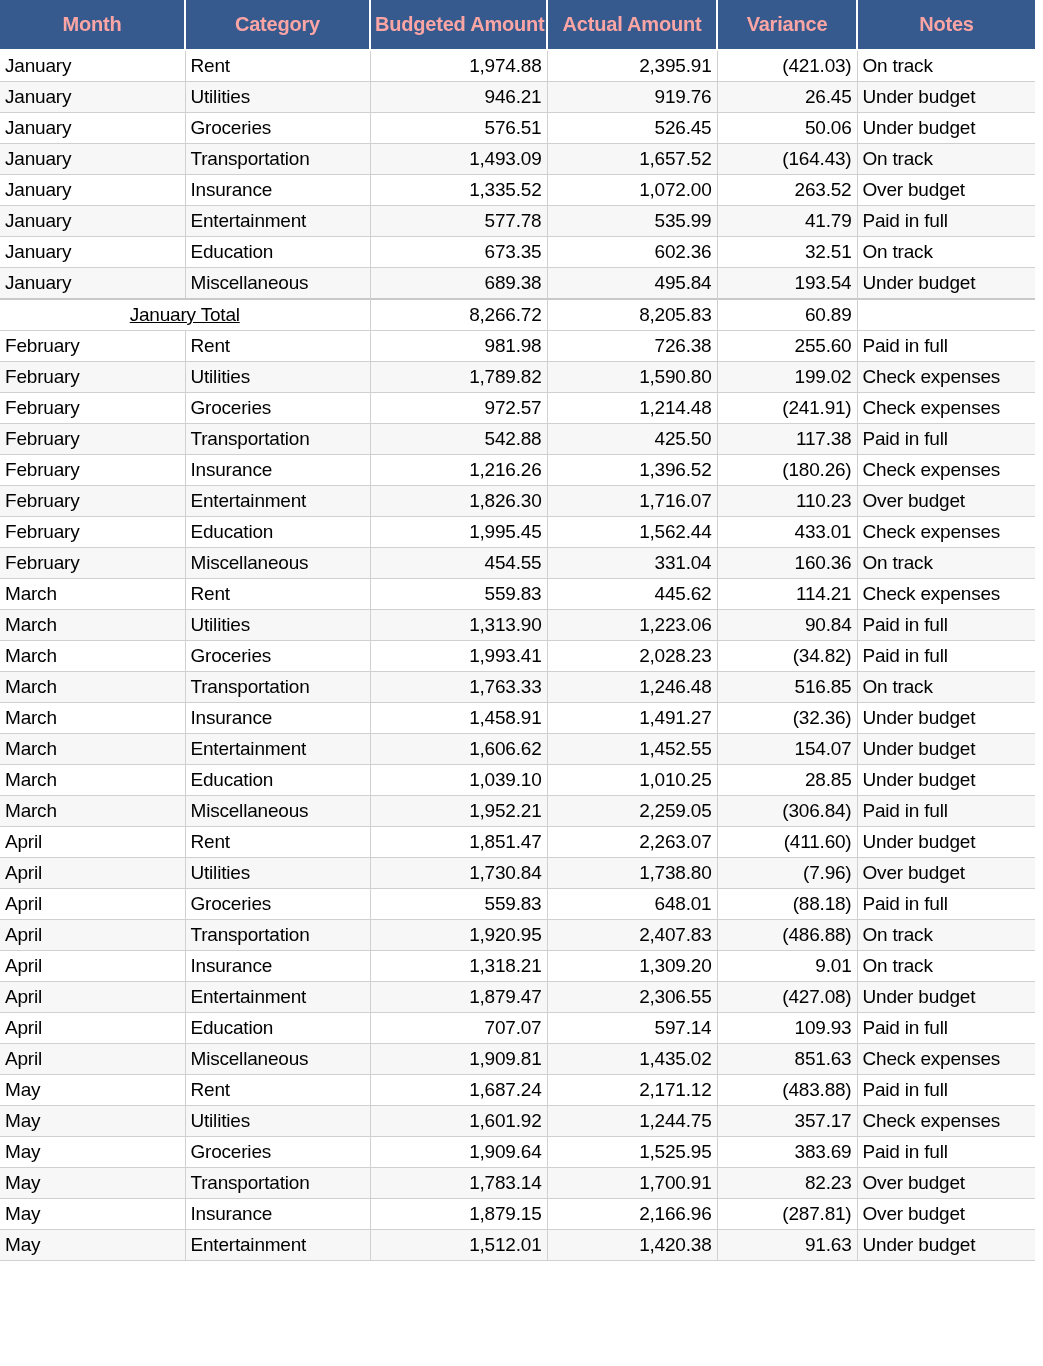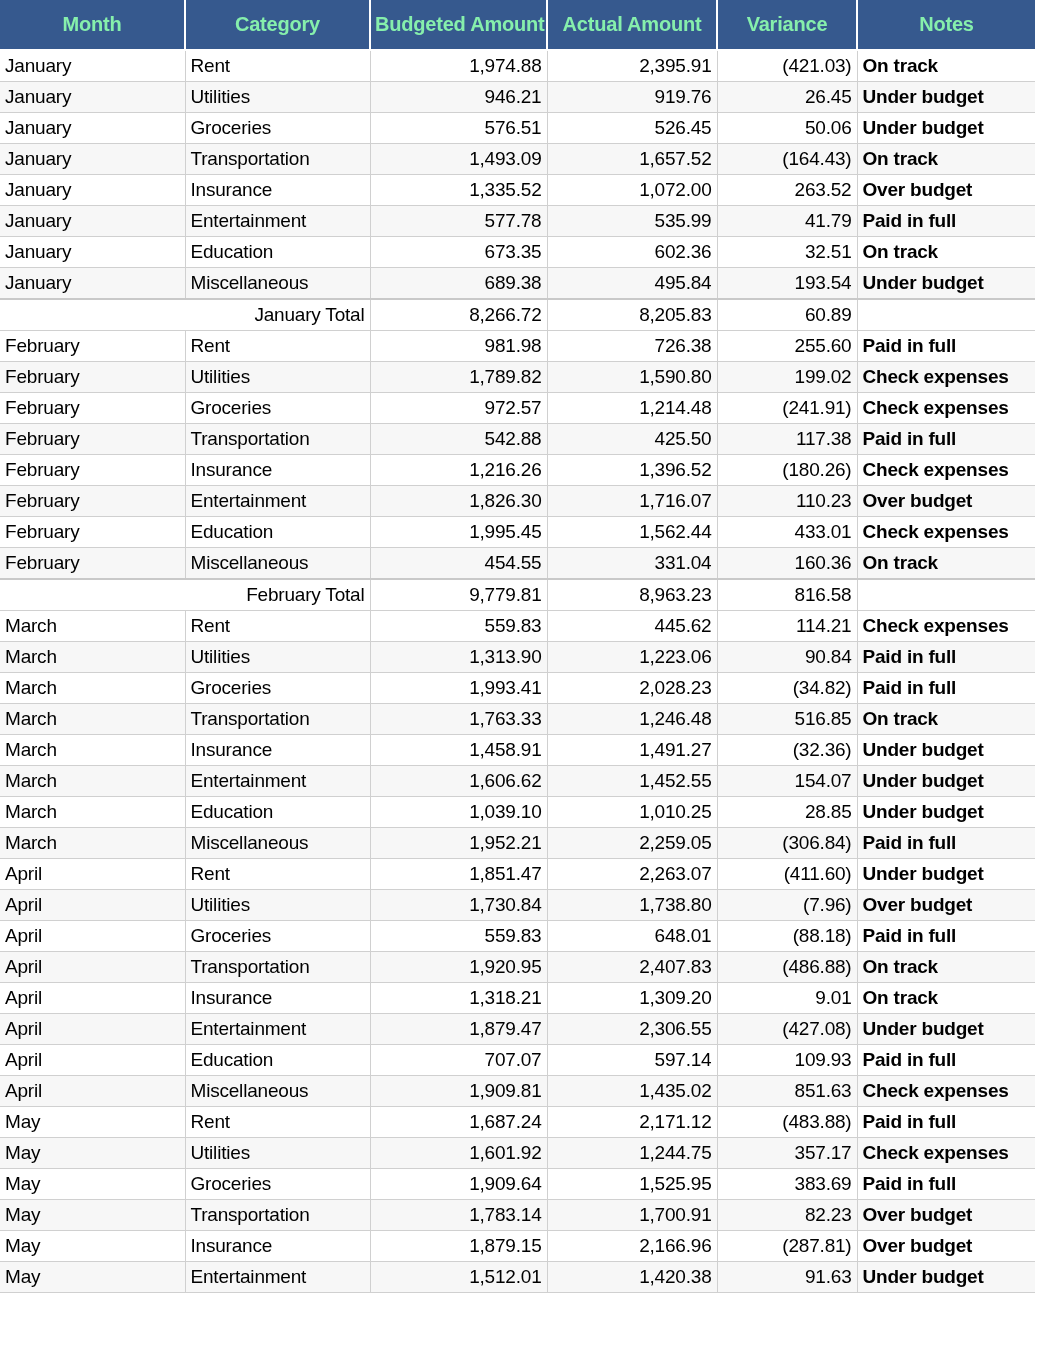--- a/index.html
+++ b/index.html
@@ -29,21 +29,21 @@
   }
   table.budget col.c-month     { width: 185px; }
   table.budget col.c-category  { width: 185px; }
   table.budget col.c-budgeted  { width: 177px; }
   table.budget col.c-actual    { width: 170px; }
   table.budget col.c-variance  { width: 140px; }
   table.budget col.c-notes     { width: 178px; }
 
   table.budget thead th {
     background: #36598e;
-    color: #86efac;
+    color: #fca5a5;
     font-size: 20px;
     font-weight: bold;
     text-align: center;
     height: 50px;
     padding: 0 4px;
     border-right: 2px solid #ffffff;
     border-bottom: 2px solid #ffffff;
     white-space: nowrap;
     overflow: hidden;
     letter-spacing: -0.2px;
@@ -57,35 +57,35 @@
     color: #000000;
     padding: 0 5px;
     border-bottom: 1px solid #d0d0d0;
     border-right: 1px solid #d0d0d0;
     white-space: nowrap;
     overflow: hidden;
     box-sizing: border-box;
     line-height: 30px;
     letter-spacing: -0.2px;
   }
-  table.budget tbody td:last-child { border-right: none; font-weight: bold; }
+  table.budget tbody td:last-child { border-right: none; }
 
   tr.data-row.even td { background: #ffffff; }
   tr.data-row.odd  td { background: #f7f7f7; }
 
   tr.total-row td {
     background: #ffffff;
     border-top: 2px solid #c9c9c9;
     border-bottom: 2px solid #c9c9c9;
   }
 
   td.num { text-align: right; }
   td.txt { text-align: left; }
   td.neg { color: #ff0000; }
-  td.label-merged { text-align: right; border-right: 1px solid #d0d0d0; }
+  td.label-merged { text-align: center; border-right: 1px solid #d0d0d0; text-decoration: underline; }
 </style>
 </head>
 <body>
 
 <div id="sheet">
   <table class="budget">
     <colgroup>
       <col class="c-month">
         <col class="c-category">
         <col class="c-budgeted">
@@ -232,27 +232,20 @@
           <td class="txt">Check expenses</td>
         </tr>
         <tr class="data-row odd">
           <td class="txt">February</td>
           <td class="txt">Miscellaneous</td>
           <td class="num">454.55</td>
           <td class="num">331.04</td>
           <td class="num">160.36</td>
           <td class="txt">On track</td>
         </tr>
-        <tr class="total-row">
-          <td colspan="2" class="txt label-merged">February Total</td>
-          <td class="num">9,779.81</td>
-          <td class="num">8,963.23</td>
-          <td class="num">816.58</td>
-          <td class="txt"></td>
-        </tr>
         <tr class="data-row even">
           <td class="txt">March</td>
           <td class="txt">Rent</td>
           <td class="num">559.83</td>
           <td class="num">445.62</td>
           <td class="num">114.21</td>
           <td class="txt">Check expenses</td>
         </tr>
         <tr class="data-row odd">
           <td class="txt">March</td>

